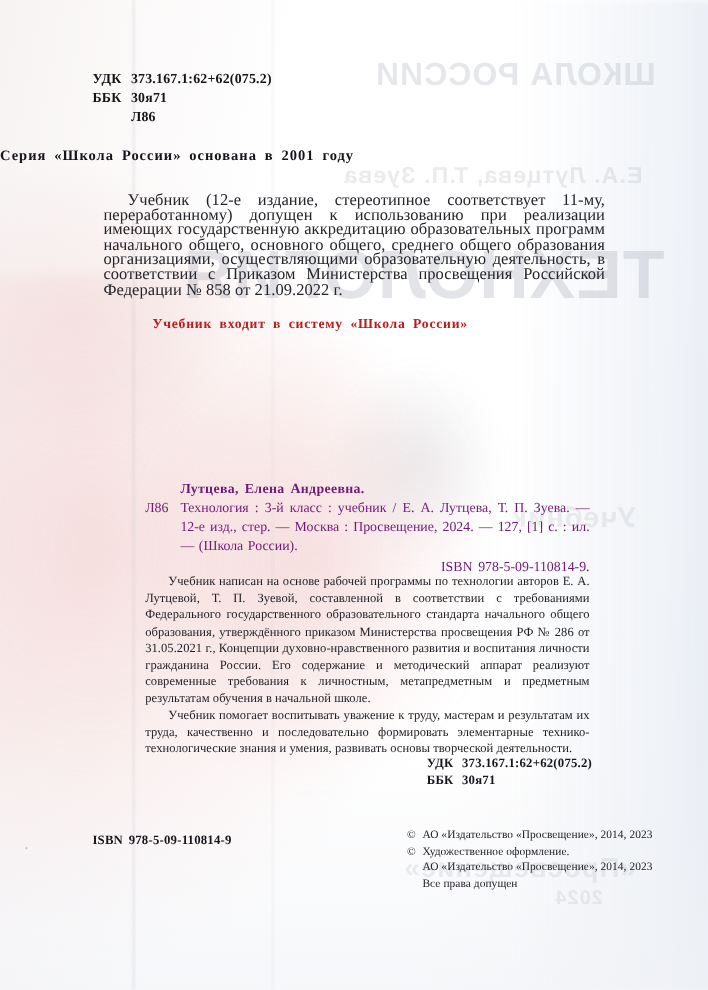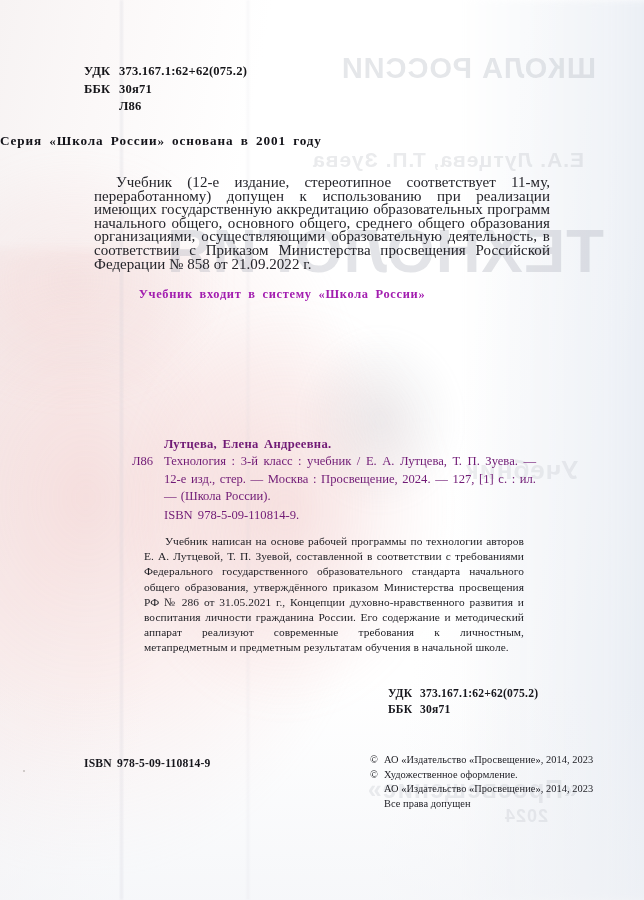--- a/index.html
+++ b/index.html
@@ -124,21 +124,21 @@
     letter-spacing:0.05px;
   }
   .approval .first{padding-left:22px;display:inline;}
 
   .system-line{
     position:absolute;left:0;top:287px;width:564px;
     text-align:center;
     font-size:12.4px;font-weight:700;
     letter-spacing:0.7px;
     word-spacing:3px;
-    color:#a21caf;
+    color:#b91c1c;
   }
 
   
   .biblio{
     position:absolute;left:132px;top:436px;width:404px;
     font-size:12.6px;line-height:17.4px;
     color:#701a75;
   }
   .biblio .author{
     font-weight:700;
@@ -154,31 +154,32 @@
     text-align-last:left;
     word-spacing:1px;
   }
   .biblio .shelf{
     position:absolute;left:0;top:0;
     font-weight:400;
   }
   .biblio .isbn{
     display:block;margin-left:32px;margin-top:1px;
     word-spacing:2px;
+    text-align:right;
   }
 
   .annot{
     position:absolute;left:132px;top:522px;width:404px;
     font-size:11.4px;line-height:15.2px;
     text-align:justify;
     text-align-last:left;
     color:#1d1d23;
     letter-spacing:0.05px;
   }
-  .annot p{margin:12px;text-indent:21px;}
+  .annot p{margin:0;text-indent:21px;}
 
   .udk-bottom{
     position:absolute;left:388px;top:686px;
     font-size:11.6px;font-weight:700;line-height:16px;
     color:#16161c;
     letter-spacing:0.2px;
   }
   .udk-bottom .row{display:block;white-space:nowrap;}
   .udk-bottom .lbl{display:inline-block;width:32px;}
 
@@ -249,20 +250,21 @@
     <div class="biblio">
       <span class="author">Лутцева, Елена Андреевна.</span>
       <span class="rec">
         <span class="shelf">Л86</span><span>Технология : 3-й класс : учебник / Е. А. Лутцева, Т. П. Зуева. — 12-е изд., стер. — Москва : Просвещение, 2024. — 127, [1] с. : ил. — (Школа России).</span>
       </span>
       <span class="isbn">ISBN  978-5-09-110814-9.</span>
     </div>
 
     <div class="annot">
       <p>Учебник написан на основе рабочей программы по технологии авторов Е. А. Лутцевой, Т. П. Зуевой, составленной в соответствии с требованиями Федерального государственного образовательного стандарта начального общего образования, утверждённого приказом Министерства просвещения РФ № 286 от 31.05.2021 г., Концепции духовно-нравственного развития и воспитания личности гражданина России. Его содержание и методический аппарат реализуют современные требования к личностным, метапредметным и предметным результатам обучения в начальной школе.</p>
+      <p>Учебник помогает воспитывать уважение к труду, мастерам и результатам их труда, качественно и последовательно формировать элементарные технико-технологические знания и умения, развивать основы творческой деятельности.</p>
     </div>
 
     <div class="udk-bottom">
       <span class="row"><span class="lbl">УДК</span><span>373.167.1:62+62(075.2)</span></span>
       <span class="row"><span class="lbl">ББК</span><span>30я71</span></span>
     </div>
 
     <div class="isbn-bottom">ISBN  978-5-09-110814-9</div>
 
     <div class="rights">

